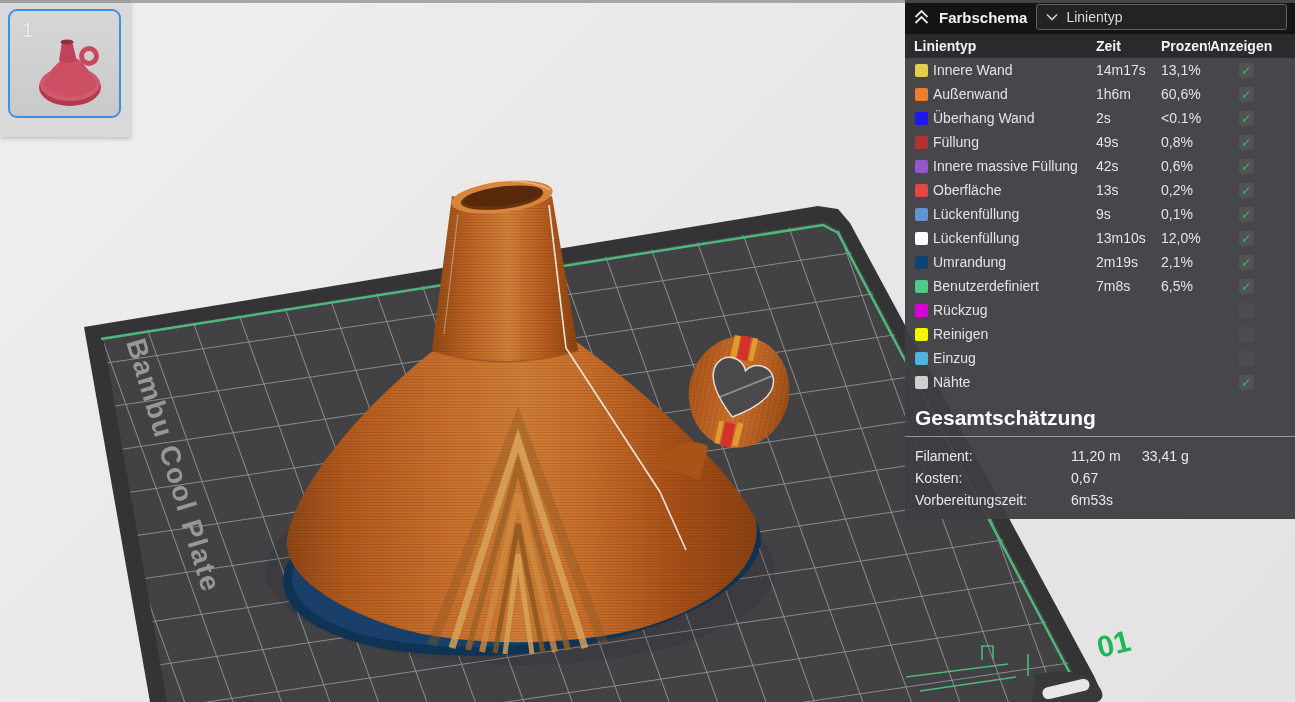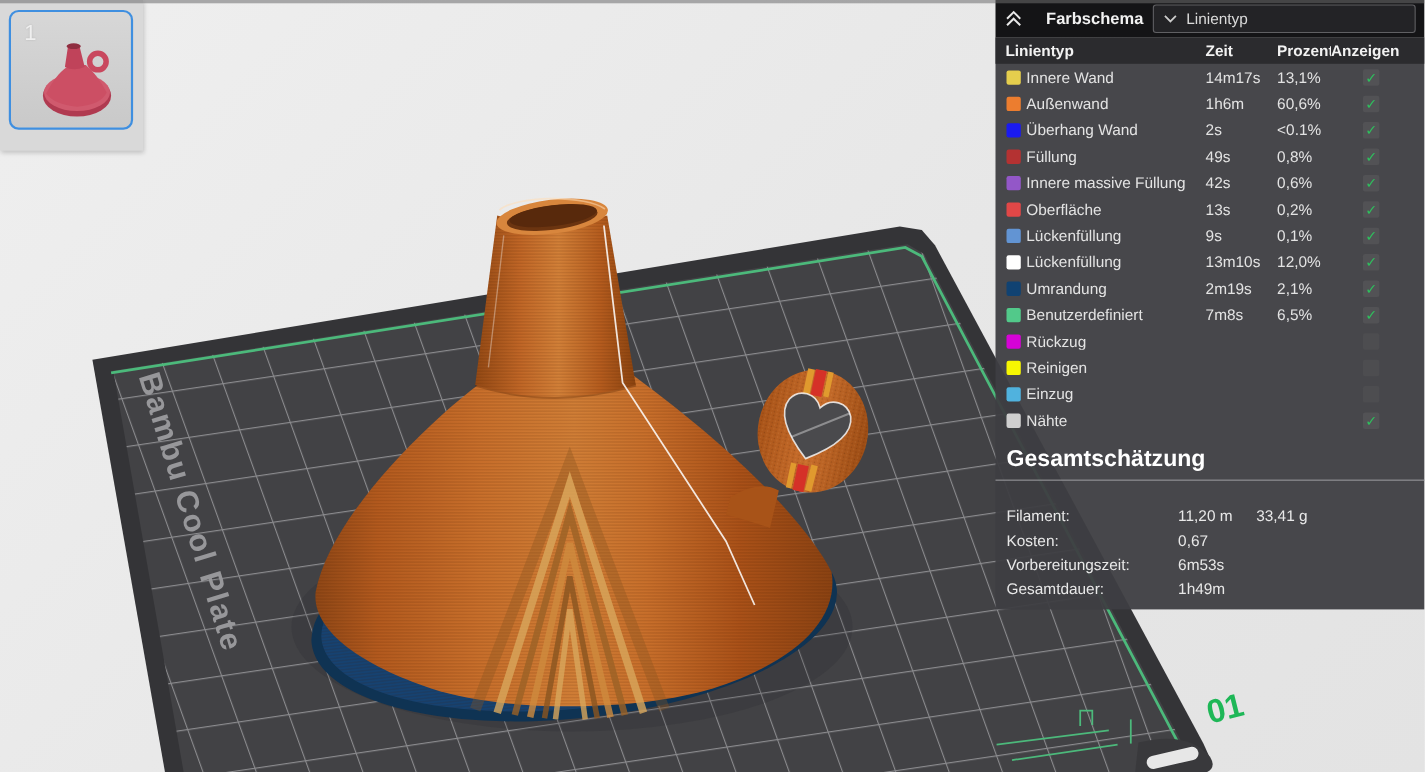--- a/index.html
+++ b/index.html
@@ -14,38 +14,38 @@
   #thumb-card{position:absolute;left:0;top:0;width:130px;height:137px;background:#d9d9d9;
     box-shadow:1px 2px 4px rgba(0,0,0,.18);z-index:10;}
   #thumb-sel{position:absolute;left:8px;top:9px;width:109px;height:105px;border:2px solid var(--sel-blue,#3f8fe0);
     border-radius:9px;background:linear-gradient(#d7d7d7,#c9c9c9);}
   #thumb-num{position:absolute;left:12px;top:8px;font-size:20px;color:#efefef;text-shadow:0 0 2px rgba(0,0,0,.15);}
   #thumb-model{position:absolute;left:12px;top:18px;}
 
   
   #panel{position:absolute;left:905px;top:0;width:390px;z-index:20;font-size:14px;}
   #titlebar{height:34px;background:#141416;display:flex;align-items:center;padding:0 8px;gap:9px;}
-  #panel-title{font-weight:bold;font-size:15px;color:#f2f2f2;white-space:nowrap;margin-left:12px;}
+  #panel-title{font-weight:bold;font-size:15px;color:#f2f2f2;white-space:nowrap;}
   #view-dropdown{flex:1;height:24px;background:#232326;border:1px solid #606063;border-radius:3px;
     display:flex;align-items:center;gap:8px;padding:0 9px;color:#dadada;font-size:14px;cursor:pointer;}
   #panel-body{background:rgba(62,62,66,.95);padding-bottom:8px;}
   #tbl-header{display:grid;grid-template-columns:182px 65px 49px 1fr;height:24px;align-items:center;
     background:#2b2b2e;padding-left:9px;font-weight:bold;color:#f2f2f2;}
   #tbl-header .pc-h{overflow:hidden;white-space:nowrap;}
   .lt-row{display:grid;grid-template-columns:18px 163px 65px 78px 1fr;align-items:center;height:24px;padding-left:10px;color:#e3e3e3;}
   .sw{width:13px;height:13px;border-radius:2px;display:inline-block;}
   .lbl{white-space:nowrap;overflow:hidden;}
   .cb{width:15px;height:15px;border-radius:2px;background:#4d4d50;display:flex;align-items:center;justify-content:center;
     font-size:13px;font-weight:bold;color:var(--check-green,#2fbe5d);line-height:1;cursor:pointer;}
   .cb.on{background:#525255;}
   #totals{padding-top:6px;}
   #totals-title{padding:6px 10px 6px 10px;font-weight:bold;font-size:21px;color:#ffffff;}
   #totals-sep{border:none;border-top:1px solid #96969a;margin:0;}
   .tot-row{display:grid;grid-template-columns:156px 71px 1fr;align-items:center;height:22px;padding-left:10px;color:#e8e8e8;}
-  .tot-row:first-of-type{margin-top:21px;}
+  .tot-row:first-of-type{margin-top:8px;}
   svg text{user-select:none;}
 </style>
 </head>
 <body>
 
 <div id="stage">
   <div id="top-edge"></div>
 
   <svg id="viewport" width="1295" height="702" viewBox="0 0 1295 702">
     <defs>
@@ -310,22 +310,17 @@
             <div class="tot-row">
               <span class="t-lbl">Kosten:</span>
               <span class="t-v1">0,67</span>
               <span class="t-v2"></span>
             </div>
             <div class="tot-row">
               <span class="t-lbl">Vorbereitungszeit:</span>
               <span class="t-v1">6m53s</span>
               <span class="t-v2"></span>
             </div>
-            <div class="tot-row">
-              <span class="t-lbl">Gesamtdauer:</span>
-              <span class="t-v1">1h49m</span>
-              <span class="t-v2"></span>
-            </div>
           </div>
       </div>
     </div>
   </div>
 </div>
 
 </body></html>

